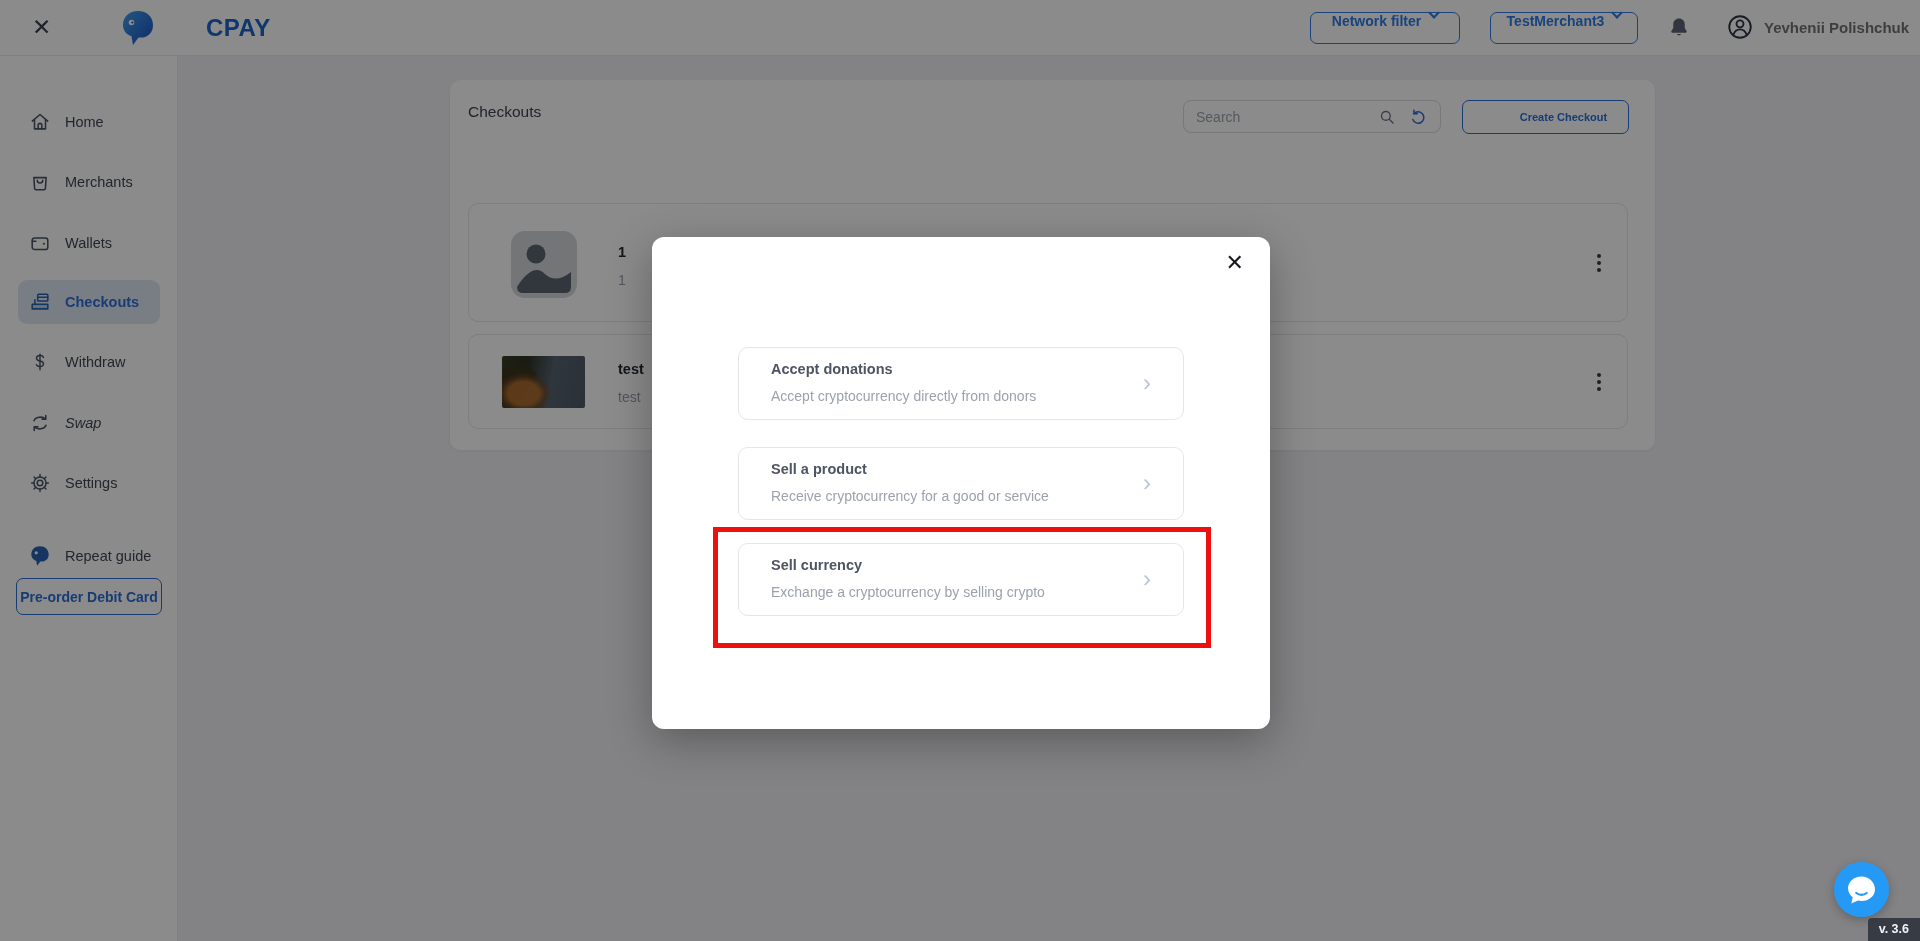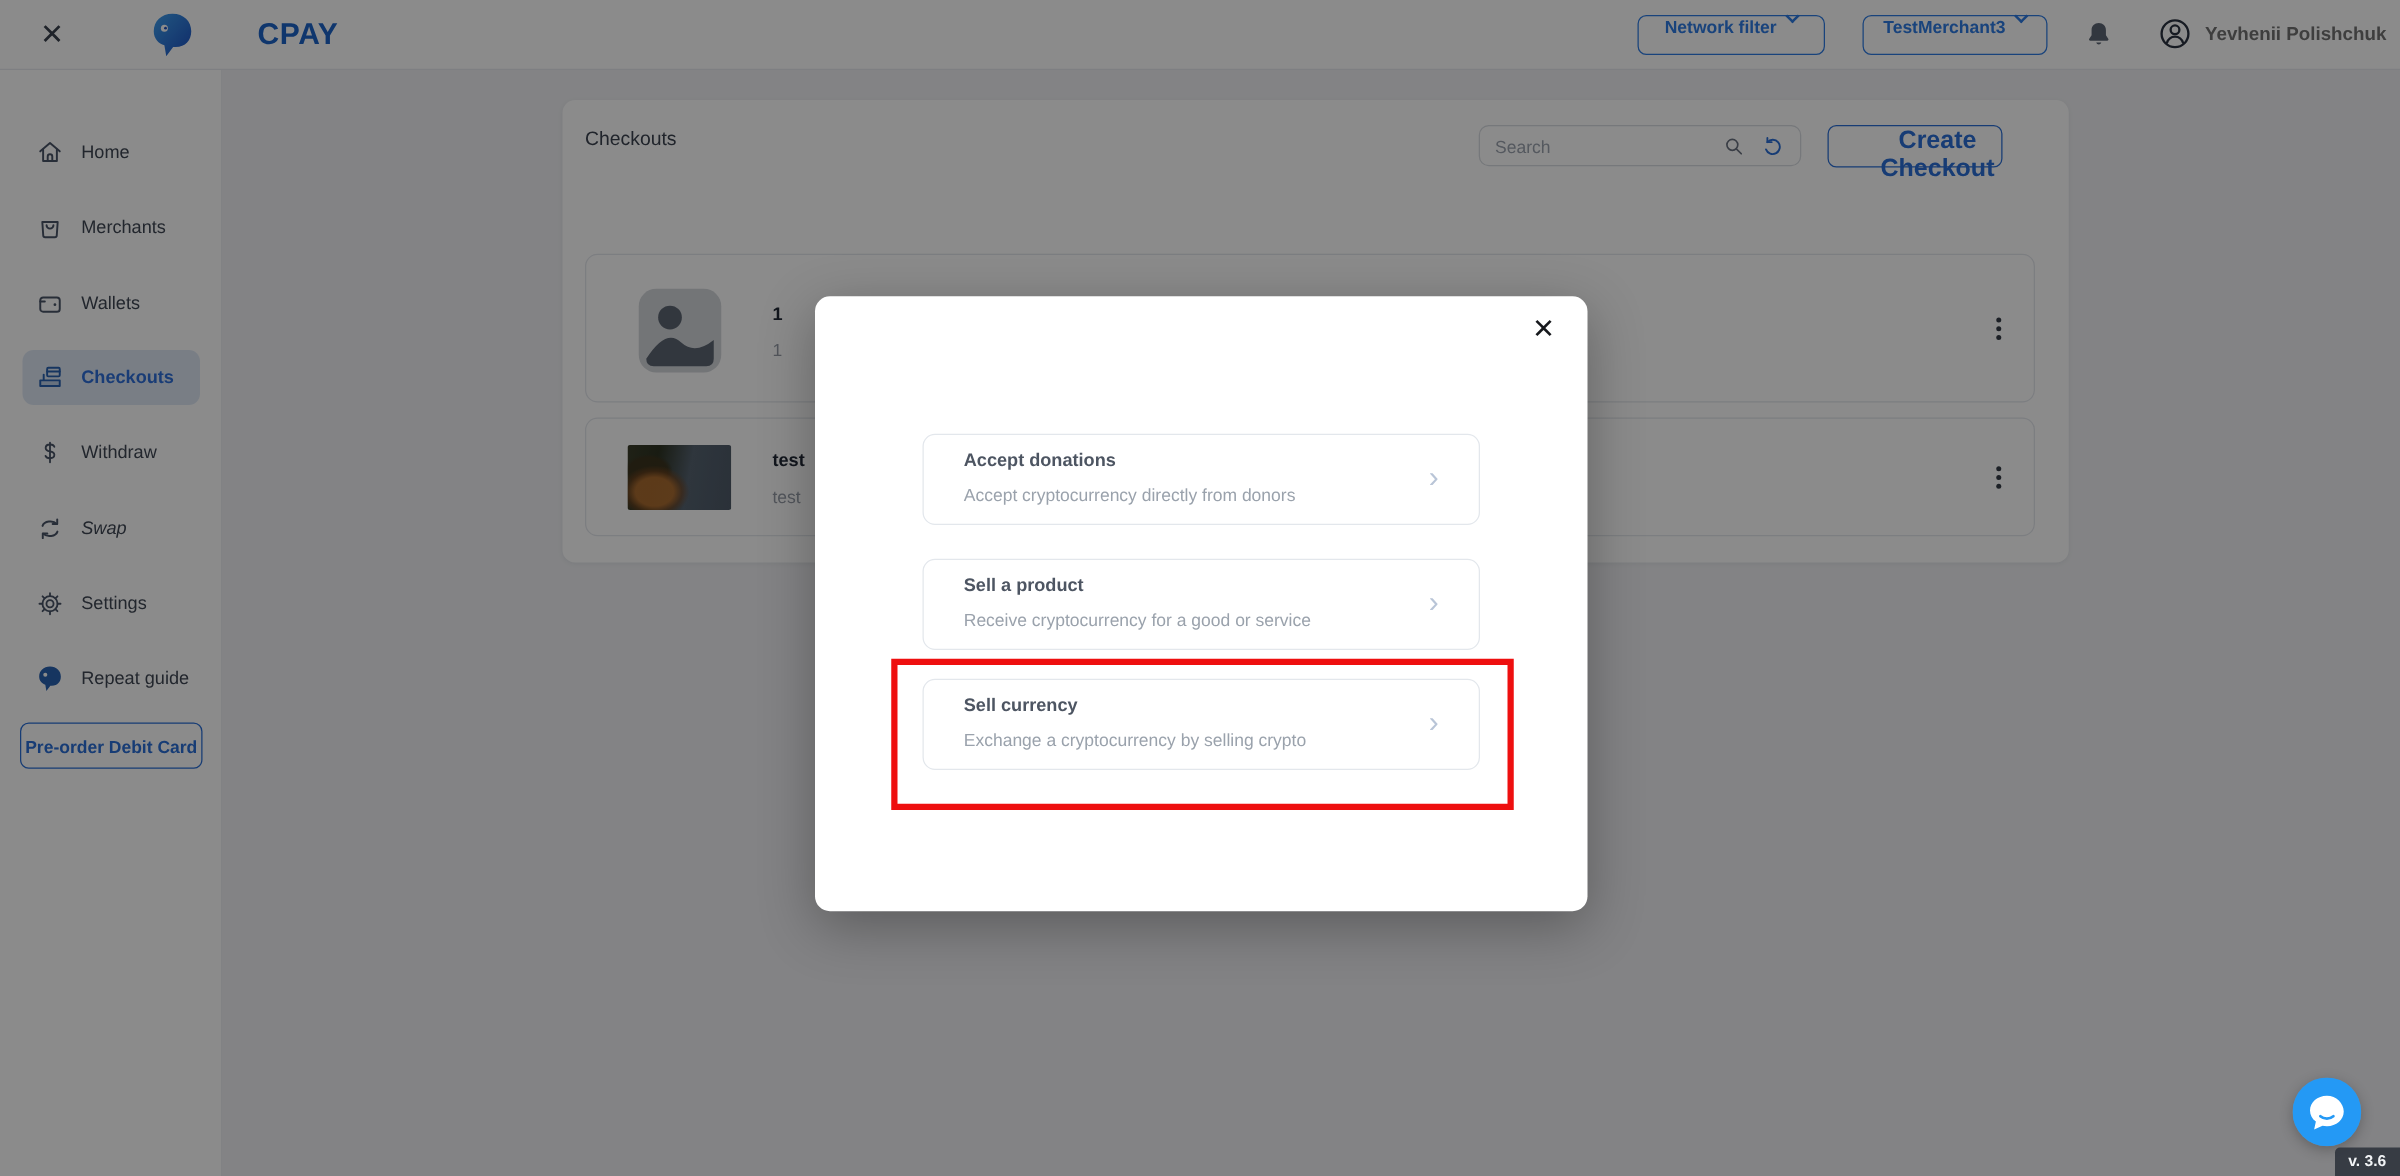--- a/index.html
+++ b/index.html
@@ -40,23 +40,23 @@
   .panel { position:absolute; left:450px; top:80px; width:1205px; height:370px; background:#ffffff;
            border-radius:10px; box-shadow:0 1px 4px rgba(20,30,50,0.06); z-index:1; }
   .panel-title { position:absolute; left:18px; top:23px; font-size:15.5px; font-weight:500; color:#3b4350; }
   .search-box { position:absolute; left:733px; top:20px; width:258px; height:33px;
                 border:1px solid #d8dce1; border-radius:8px; background:#fff; }
   .search-box input { position:absolute; left:12px; top:0; width:190px; height:31px; border:none; outline:none;
                       font-size:14px; color:#3b4350; font-family:"Liberation Sans",sans-serif; background:transparent; }
   .search-box input::placeholder { color:#9ca3af; }
   .search-mag { position:absolute; right:44px; top:7px; }
   .search-reset { position:absolute; right:12px; top:6px; cursor:pointer; }
-  .create-btn { position:absolute; left:1012px; top:20px; width:140px; height:34px;
+  .create-btn { position:absolute; left:1012px; top:20px; width:167px; height:34px;
                 border:1.5px solid #2b6fd6; border-radius:7px; background:transparent;
-                color:#2b6fd6; font-size:20px; font-weight:600; cursor:pointer;padding-left:36px; }
+                color:#2b6fd6; font-size:11px; font-weight:600; cursor:pointer;padding-left:36px; }
   .row-card { position:absolute; left:18px; width:1160px; border:1px solid #e4e7ec; border-radius:10px;
               background:#fff; cursor:pointer; }
   .row1 { top:123px; height:119px; }
   .row2 { top:254px; height:95px; }
   .thumb-ph { position:absolute; left:42px; top:27px; width:66px; height:67px; border-radius:14px;
               background:#d3d6db; display:flex; align-items:center; justify-content:center; overflow:hidden; }
   .thumb-tiger { position:absolute; left:33px; top:21px; width:83px; height:52px; border-radius:2px;
               background:
                 radial-gradient(ellipse 40px 30px at 26% 72%, rgba(176,110,48,0.95) 0 38%, rgba(120,70,30,0.6) 55%, transparent 70%),
                 radial-gradient(ellipse 26px 18px at 20% 40%, rgba(60,52,30,0.9) 0 60%, transparent 75%),
@@ -216,21 +216,21 @@
     <svg width="22" height="22" viewBox="0 0 24 24">
       <g fill="none" stroke="#4a5568" stroke-width="1.6" stroke-linecap="round">
         <circle cx="12" cy="12" r="3.1"></circle>
           <circle cx="12" cy="12" r="6.6"></circle>
         <path d="M12 2.8 v2.6 M12 18.6 v2.6 M2.8 12 h2.6 M18.6 12 h2.6 M5.5 5.5 l1.8 1.8 M16.7 16.7 l1.8 1.8 M18.5 5.5 l-1.8 1.8 M7.3 16.7 l-1.8 1.8"></path>
       </g>
     </svg>
     <span class="lbl">Settings</span>
   </div>
 
-  <div class="side-item" style="top:465px;">
+  <div class="side-item" style="top:478px;">
     <svg width="22" height="22" viewBox="0 0 36 38">
       <path fill="#2a62b0" d="M18 2 C9 2 3 8 3 16 c0 6 4 10 8.5 11.2 L13 36 l5.5 -7.5 c9 1 14.5 -4.5 14.5 -12.5 C33 8 27 2 18 2 z"></path>
       <circle cx="11.5" cy="13.5" r="2.8" fill="#ffffff"></circle>
     </svg>
     <span class="lbl">Repeat guide</span>
   </div>
 
   <button class="preorder-btn">Pre-order Debit Card</button>
 </div>
 

